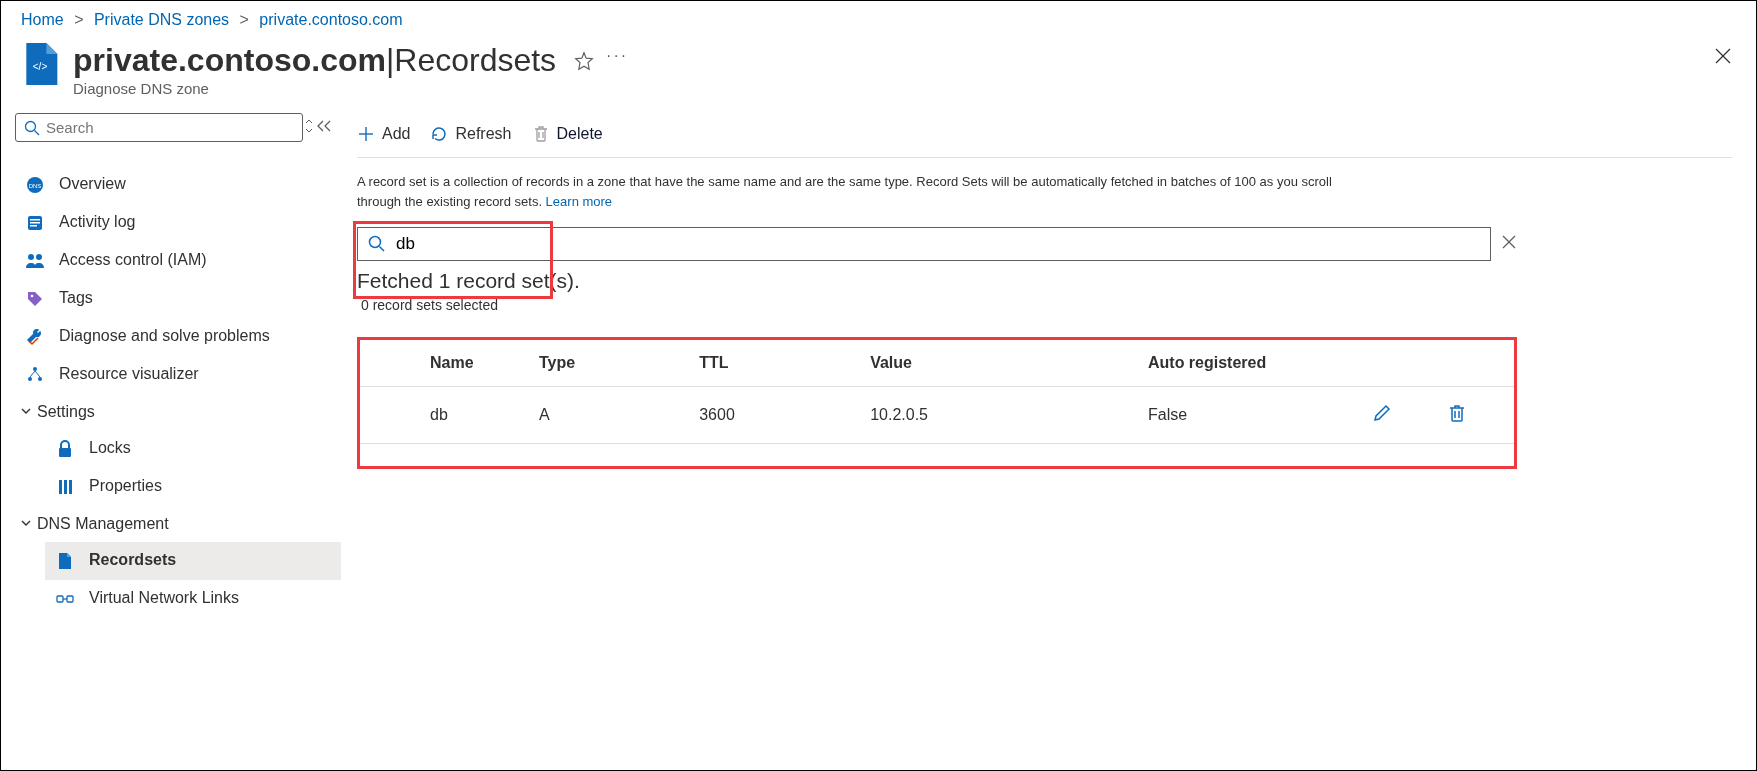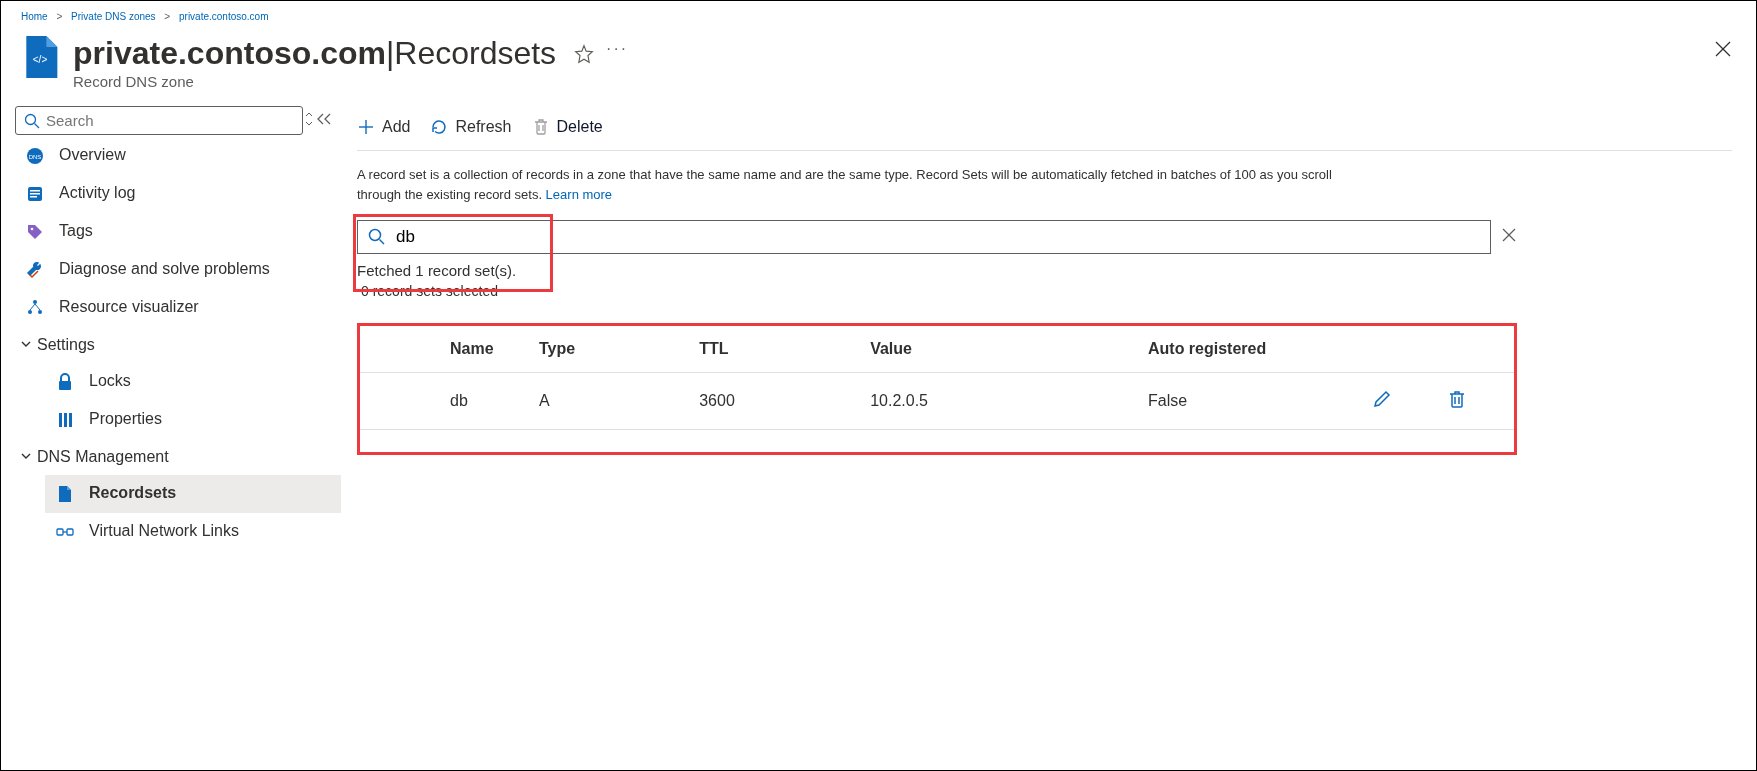--- a/index.html
+++ b/index.html
@@ -1,39 +1,39 @@
 <!DOCTYPE html>
 <html><head>
 <meta charset="utf-8">
 <style>
   * { box-sizing: border-box; margin: 0; padding: 0; font-family: "Segoe UI", -apple-system, sans-serif; }
   body { background: #fff; color: #323130; font-size: 14px; }
   .page { border: 1px solid #000; width: 1757px; height: 771px; overflow: hidden; position: relative; }
 
   
-  .breadcrumb { padding: 10px 20px 8px; font-size: 10px; }
+  .breadcrumb { padding: 10px 20px 8px; font-size: 16px; }
   .breadcrumb a { color: #0066b4; text-decoration: none; }
   .breadcrumb .sep { color: #605e5c; margin: 0 6px; }
 
   
   .header { display: flex; align-items: flex-start; padding: 6px 20px 12px; position: relative; }
   .res-icon { width: 38px; height: 42px; margin-right: 14px; flex-shrink: 0; }
   .header-text h1 { font-size: 32px; font-weight: 600; color: #323130; line-height: 1.1; display: flex; align-items: center; }
   .header-text h1 .thin { font-weight: 400; }
   .header-text .subtitle { font-size: 15px; color: #605e5c; margin-top: 2px; }
   .header .star { margin-left: 18px; margin-top: 8px; cursor: pointer; }
   .header .more { margin-left: 12px; margin-top: 4px; cursor: pointer; color: #605e5c; font-size: 16px; letter-spacing: 2px; }
   .header .close { position: absolute; right: 24px; top: 10px; cursor: pointer; font-size: 20px; color: #323130; }
 
   
   .content { display: flex; }
 
   
   .sidebar { width: 340px; flex-shrink: 0; padding: 4px 0 0 14px; }
-  .sb-search-row { display: flex; align-items: center; gap: 0; padding-right: 10px; margin-bottom: 2px; }
+  .sb-search-row { display: flex; align-items: center; gap: 0; padding-right: 10px; margin-bottom: 24px; }
   .sb-search { flex: 1; border: 1px solid #605e5c; border-radius: 3px; display: flex; align-items: center; padding: 5px 8px; }
   .sb-search input { border: none; outline: none; flex: 1; font-size: 15px; color: #605e5c; }
   .sb-search-icon { width: 16px; height: 16px; margin-right: 6px; }
   .sb-collapse, .sb-expand { cursor: pointer; color: #605e5c; }
   .sb-item { display: flex; align-items: flex-start; padding: 9px 10px; font-size: 16px; cursor: pointer; }
   .sb-item.active { background: #edebe9; font-weight: 600; }
   .sb-item .icon { width: 20px; height: 20px; margin-right: 14px; display: flex; align-items: center; justify-content: center; }
   .sb-group { display: flex; align-items: center; padding: 9px 0; font-size: 16px; cursor: pointer; }
   .sb-group .chev { width: 22px; text-align: center; }
   .sb-sub { padding-left: 30px; }
@@ -48,28 +48,28 @@
   .desc a { color: #0066b4; text-decoration: none; }
 
   .highlight { border: 3px solid #ec3a3e; }
 
   .search-area { width: 200px; padding: 4px 4px 10px 4px; }
   .rec-search-row { display: flex; align-items: center; width: 1160px; }
   .rec-search { flex: 1; border: 1px solid #605e5c; display: flex; align-items: center; padding: 6px 10px; }
   .rec-search input { border: none; outline: none; flex: 1; font-size: 17px; }
   .rec-search-icon { width: 18px; height: 18px; margin-right: 10px; }
   .clear-x { margin-left: 10px; cursor: pointer; font-size: 18px; color: #605e5c; }
-  .status1 { font-size: 15px; margin-top: 8px; }
+  .status1 { font-size: 21px; margin-top: 8px; }
   .status2 { font-size: 14px; margin-top: 4px; padding-left: 4px; }
 
   .table-wrap { margin-top: 24px; width: 1160px; padding-bottom: 22px; }
   table.rec { width: 100%; border-collapse: collapse; }
   table.rec th { text-align: left; font-weight: 600; font-size: 16px; padding: 14px 8px 14px 8px; border-bottom: 1px solid #e1dfdd; color: #323130; }
   table.rec td { font-size: 16px; padding: 16px 8px; border-bottom: 1px solid #e1dfdd; }
-  table.rec th:first-child, table.rec td:first-child { padding-left: 90px; }
+  table.rec th:first-child, table.rec td:first-child { padding-left: 70px; }
   .row-icon { cursor: pointer; }
   .row-icon svg { width: 20px; height: 20px; }
 </style>
 </head>
 <body>
 <div class="page">
 
 <div class="breadcrumb">
   <a href="#">Home</a>
   <span class="sep">&gt;</span>
@@ -83,21 +83,21 @@
     <path d="M4 0 L26 0 L38 12 L38 46 L4 46 Z" fill="#0f6cbd"></path>
     <path d="M26 0 L26 12 L38 12 Z" fill="#4f9fe0"></path>
     <text x="19" y="30" font-size="11" fill="#fff" text-anchor="middle" font-family="monospace">&lt;/&gt;</text>
   </svg>
   <div class="header-text">
     <h1>
       <span>private.contoso.com</span>
           <span class="thin"> | </span>
           <span class="thin">Recordsets</span>
     </h1>
-    <div class="subtitle">Record DNS zone</div>
+    <div class="subtitle">Diagnose DNS zone</div>
   </div>
   <span class="star">
     <svg width="20" height="20" viewBox="0 0 24 24" fill="none" stroke="#605e5c" stroke-width="1.4">
           <path d="M12 2l2.6 6.6L22 9.3l-5.2 4.6L18.2 22 12 18.3 5.8 22l1.4-8.1L2 9.3l7.4-.7L12 2z"></path>
         </svg>
   </span>
   <span class="more">···</span>
   <span class="close">
     <svg width="18" height="18" viewBox="0 0 18 18" stroke="#323130" stroke-width="1.3">
           <line x1="2" y1="2" x2="16" y2="16"></line>
@@ -144,20 +144,30 @@
         <svg width="18" height="18" viewBox="0 0 18 18">
               <rect x="2" y="2" width="14" height="14" rx="2" fill="#0f6cbd"></rect>
               <rect x="4" y="5" width="10" height="1.5" fill="#fff"></rect>
               <rect x="4" y="8" width="10" height="1.5" fill="#fff"></rect>
               <rect x="4" y="11" width="7" height="1.5" fill="#fff"></rect>
             </svg>
       </span>
       <span>Activity log</span>
     </div>
 
+    <div class="sb-item">
+      <span class="icon">
+        <svg width="20" height="18" viewBox="0 0 20 18" fill="#0f6cbd">
+              <circle cx="6" cy="5" r="3"></circle>
+              <circle cx="14" cy="5" r="3"></circle>
+              <path d="M1 16c0-3 2-5 5-5s5 2 5 5M9 16c0-3 2-5 5-5s5 2 5 5"></path>
+            </svg>
+      </span>
+      <span>Access control (IAM)</span>
+    </div>
 
     <div class="sb-item">
       <span class="icon">
         <svg width="18" height="18" viewBox="0 0 18 18" fill="#8660c4">
               <path d="M2 2h7l7 7-7 7-7-7z"></path>
               <circle cx="6" cy="6" r="1.3" fill="#fff"></circle>
             </svg>
       </span>
       <span>Tags</span>
     </div>

